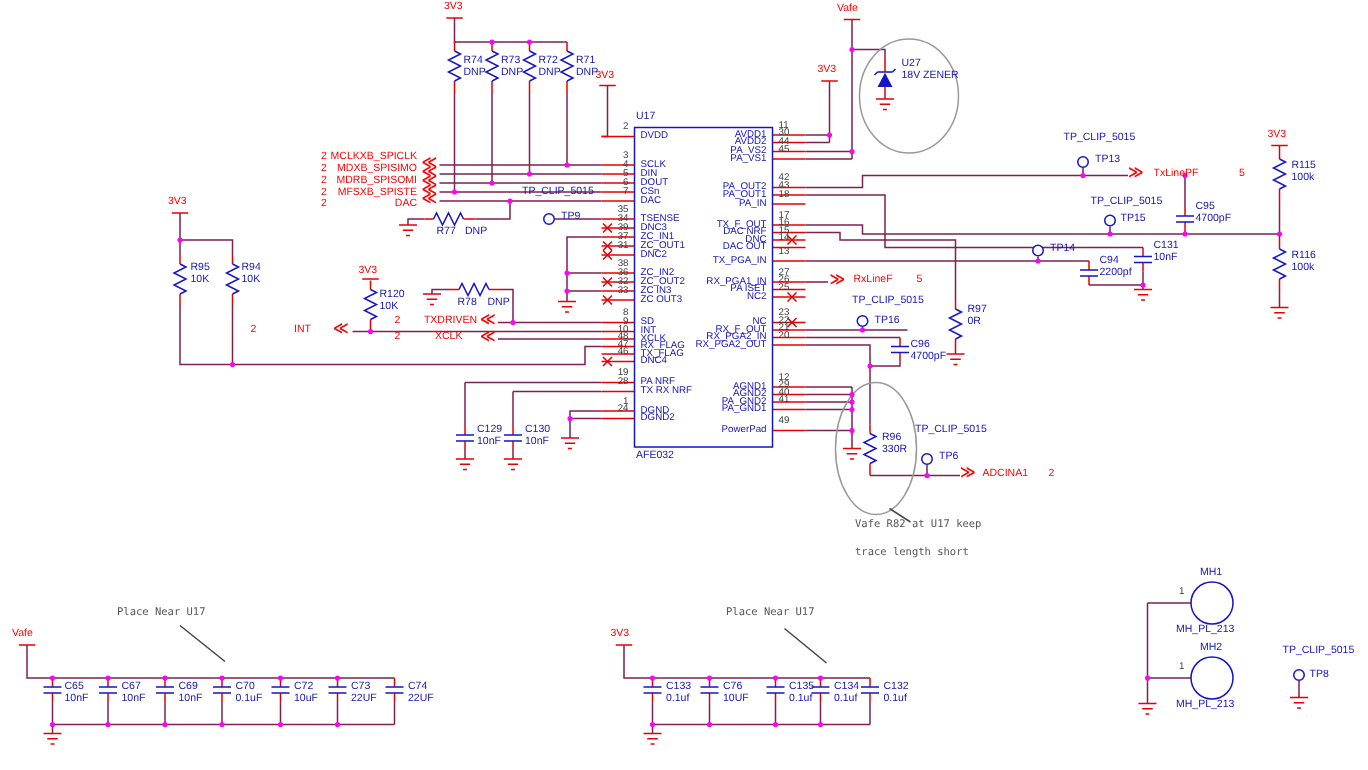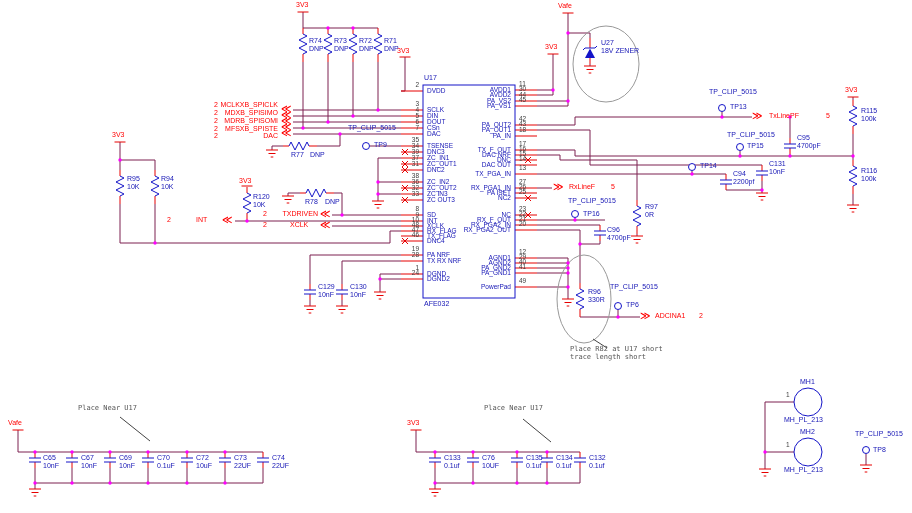--- a/index.html
+++ b/index.html
@@ -454,18 +454,18 @@
 <b style="left:873px;top:446px">TP8</b>
 
 <b style="left:601px;top:39px">U27</b>
 <b style="left:601px;top:47px">18V ZENER</b>
 <b style="left:800px;top:378px">MH1</b>
 <b class="n" style="left:786px;top:392px">1</b>
 <b style="left:784px;top:416px">MH_PL_213</b>
 <b style="left:800px;top:428px">MH2</b>
 <b class="n" style="left:786px;top:442px">1</b>
 <b style="left:784px;top:466px">MH_PL_213</b>
-<b class="g" style="left:570px;top:346px">Place R82 at U17 short</b>
-<b class="g" style="left:570px;top:354px">trace length short</b>
+<b class="g" style="left:570px;top:346px">Vafe R82 at U17 keep</b>
+<b class="g" style="left:570px;top:365px">trace length short</b>
 <b class="g" style="left:78px;top:405px">Place Near U17</b>
 <b class="g" style="left:484px;top:405px">Place Near U17</b>
 
 </div>
 
 </body></html>

